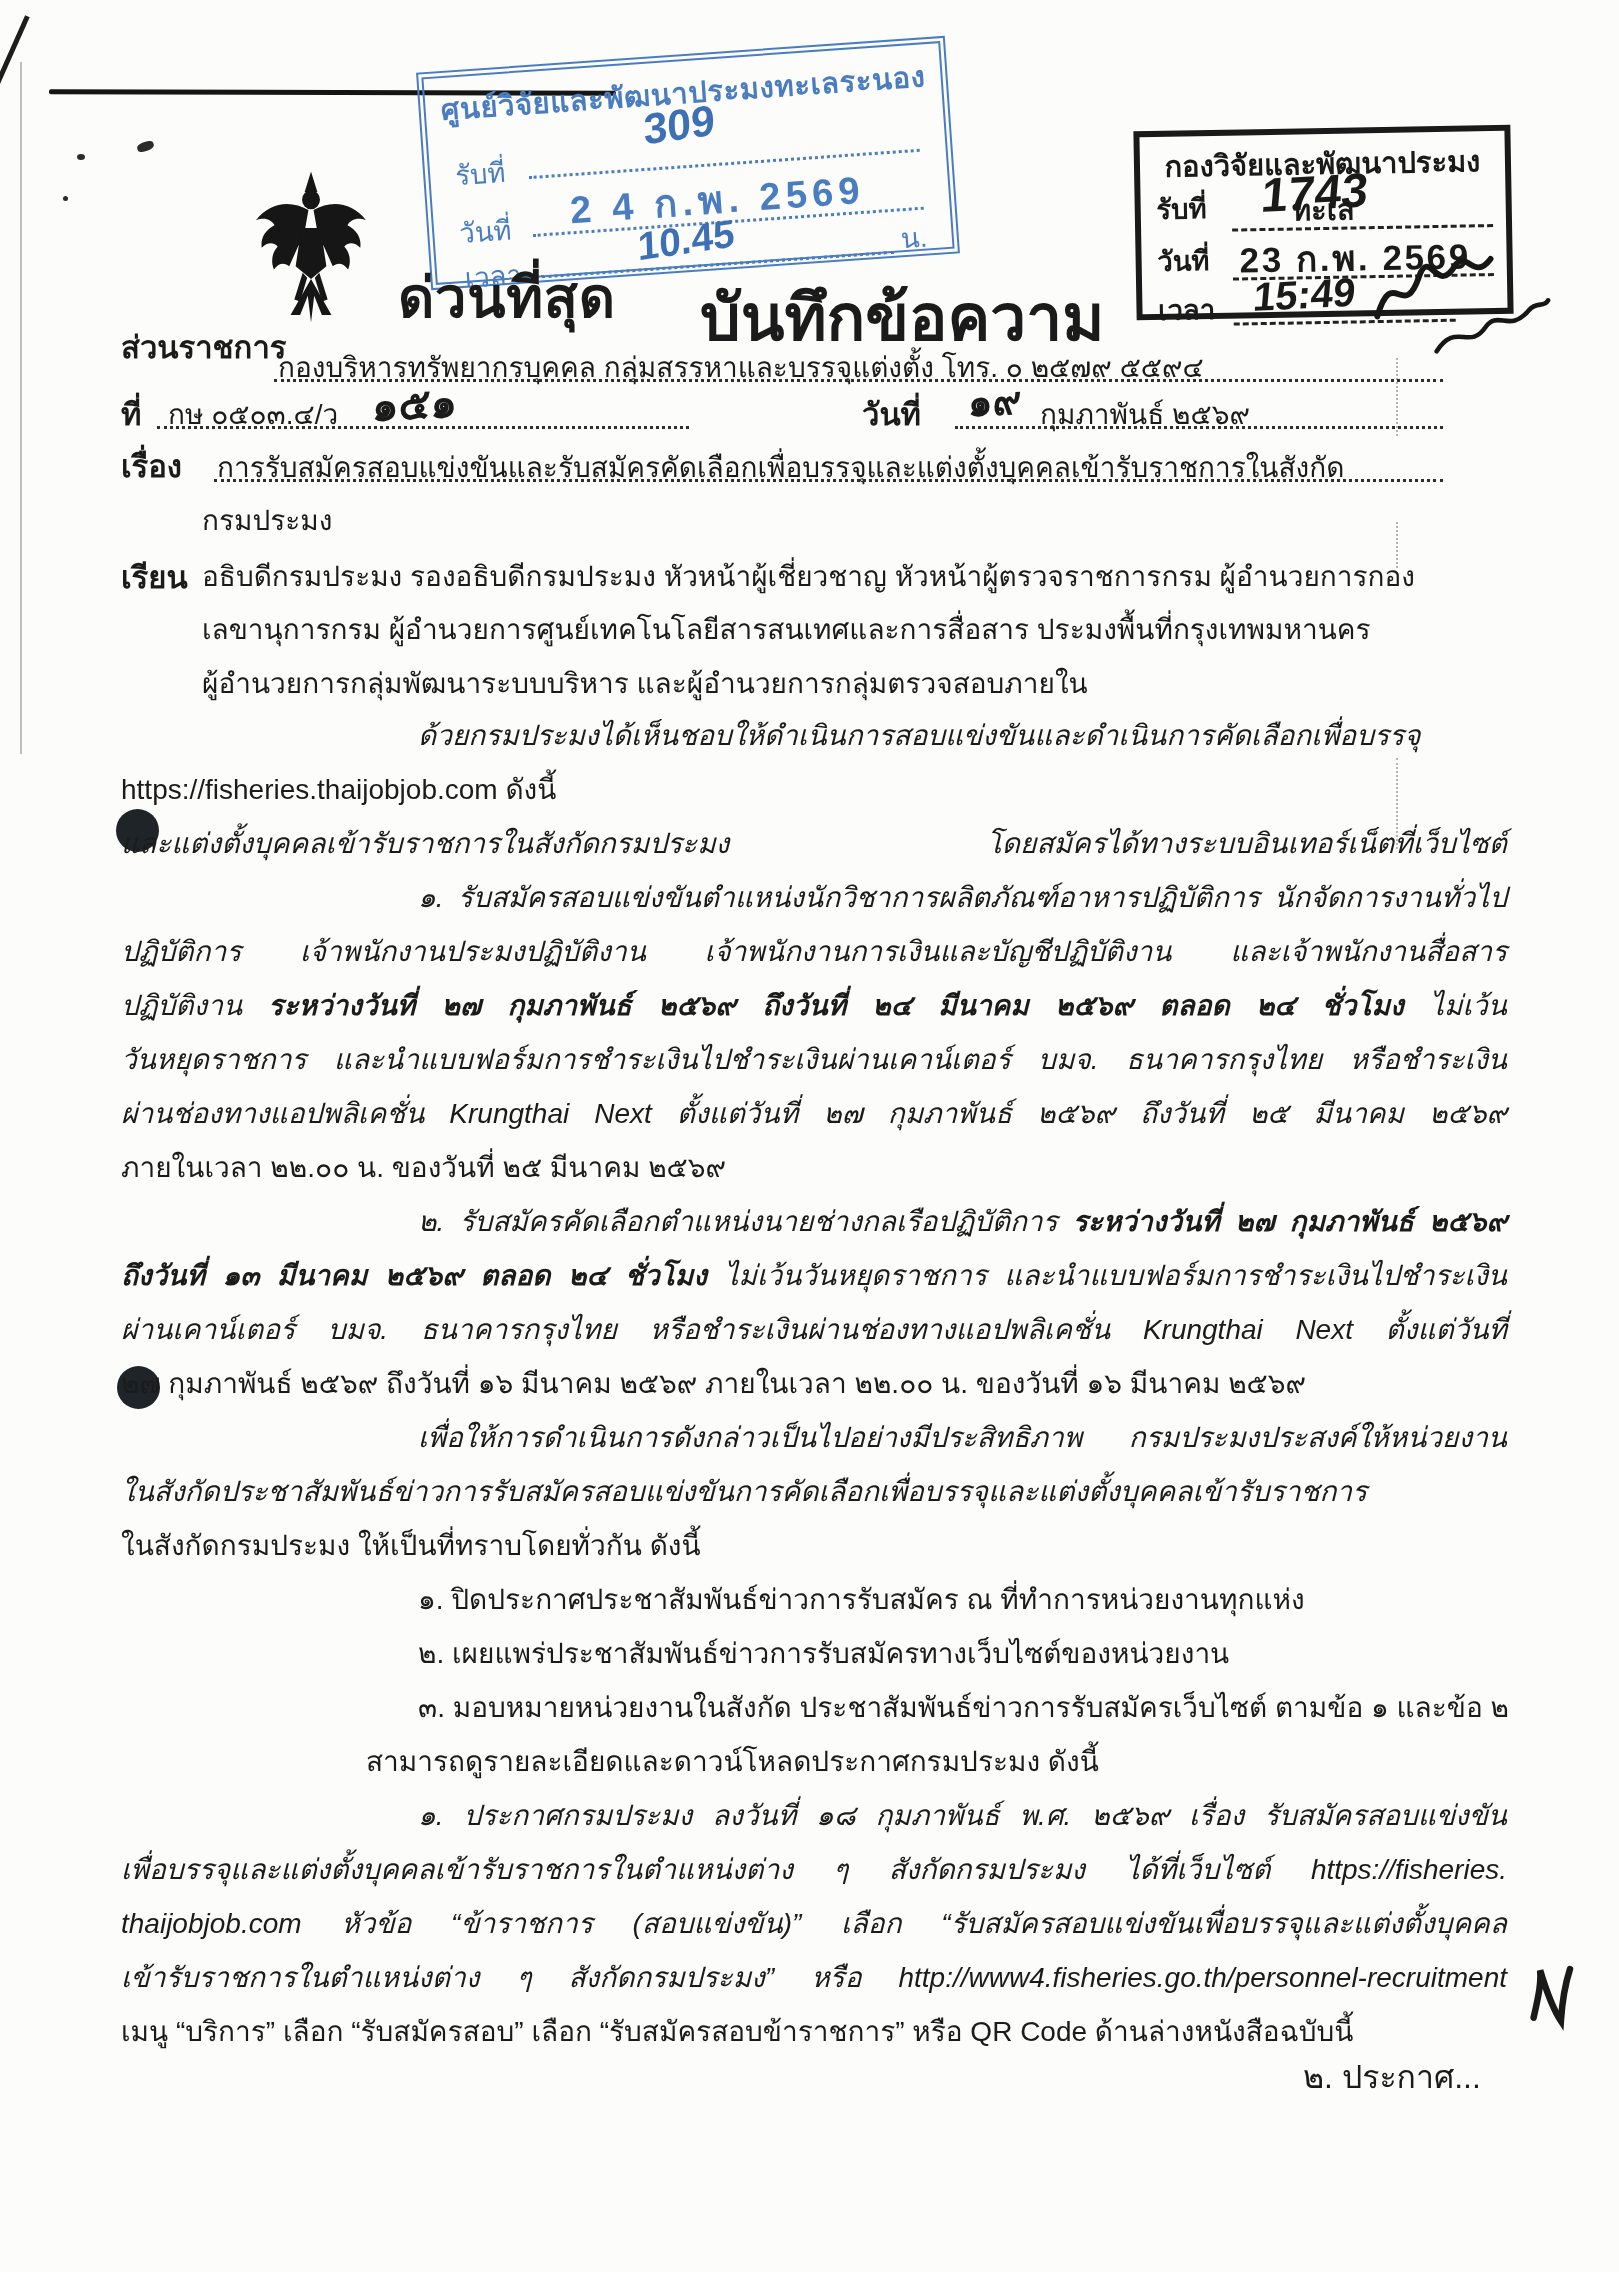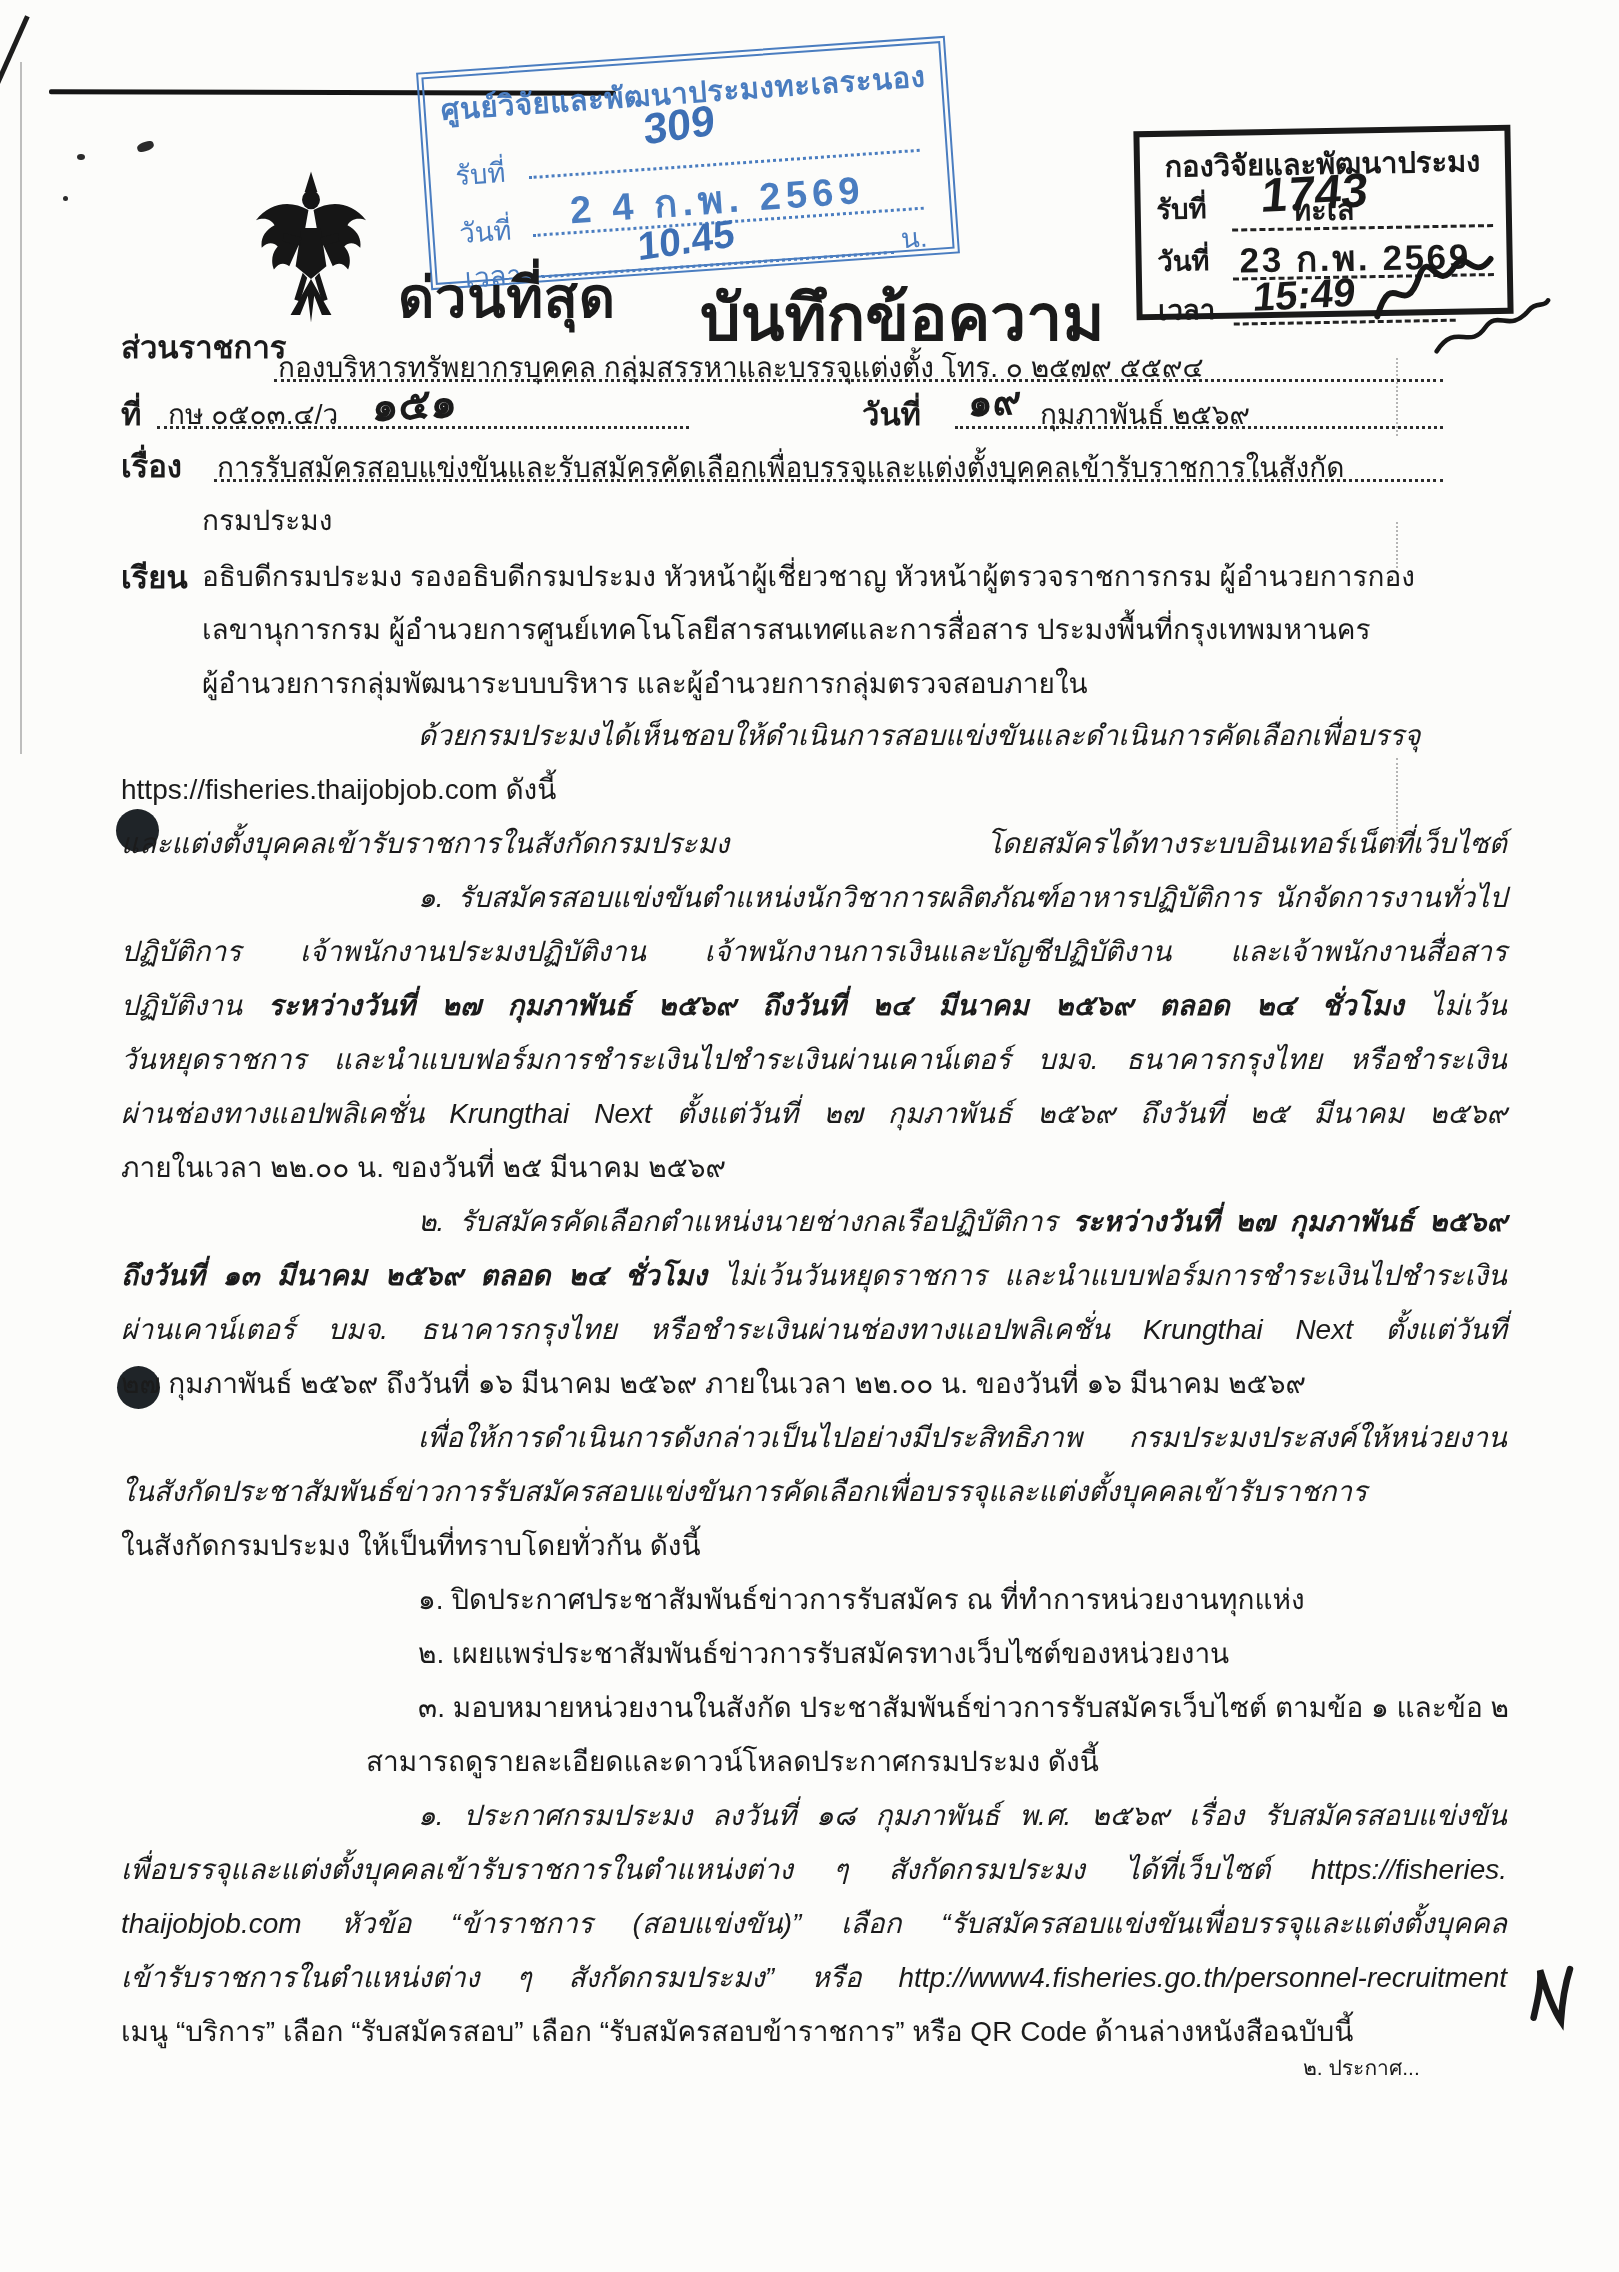--- a/index.html
+++ b/index.html
@@ -47,21 +47,21 @@
   .stamp-black .hand-bk { position:absolute; font-size:48px; font-weight:600; transform:rotate(-2deg) skewX(-8deg); }
   .stamp-black .st-date { position:absolute; font-size:35px; font-weight:700; letter-spacing:2.6px; }
   .sig { position:absolute; right:-46px; bottom:-52px; width:196px; height:124px; }
   
   #body-lines { position:absolute; left:121px; top:709px; width:1386px; }
   .bl { height:54px; font-size:28px; white-space:nowrap; line-height:54px; }
   .bl b { font-weight:700; }
   .ind1 { padding-left:297px; }
   .ind2 { padding-left:245px; }
   .jf { text-align:justify; text-align-last:justify;font-style:italic; }
-  .footer-cont { position:absolute; left:1303px; top:2051px; font-size:21px; }
+  .footer-cont { position:absolute; left:1303px; top:2051px; font-size:32px; }
   .nmark { position:absolute; left:1527px; top:1956px; width:47px; height:78px; }
 </style>
 </head>
 <body>
 
 <div class="page">
 
   <div class="scan-topline"></div>
   <div class="scan-leftline"></div>
   <div class="scan-corner"></div>

